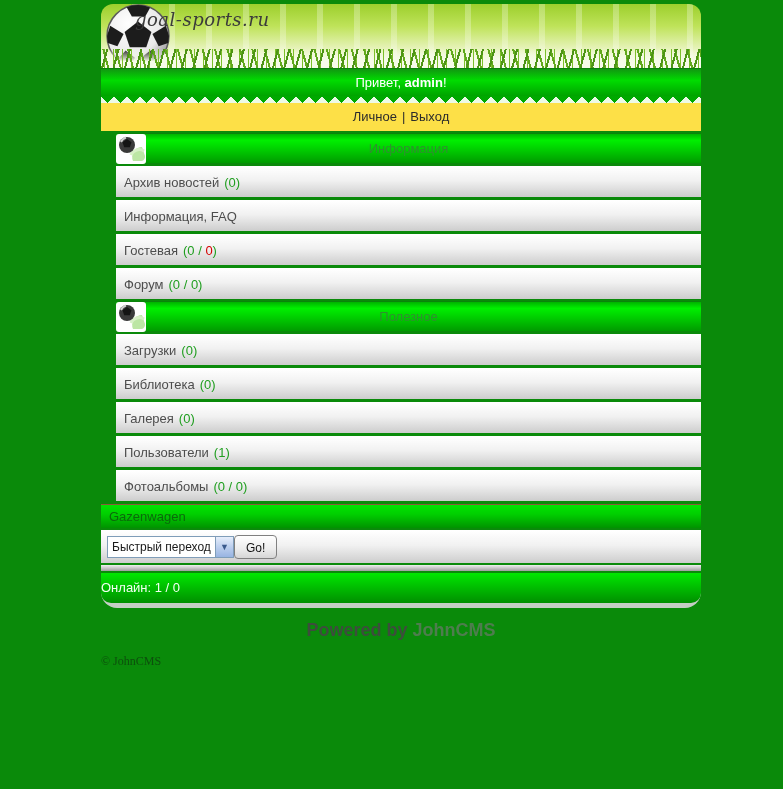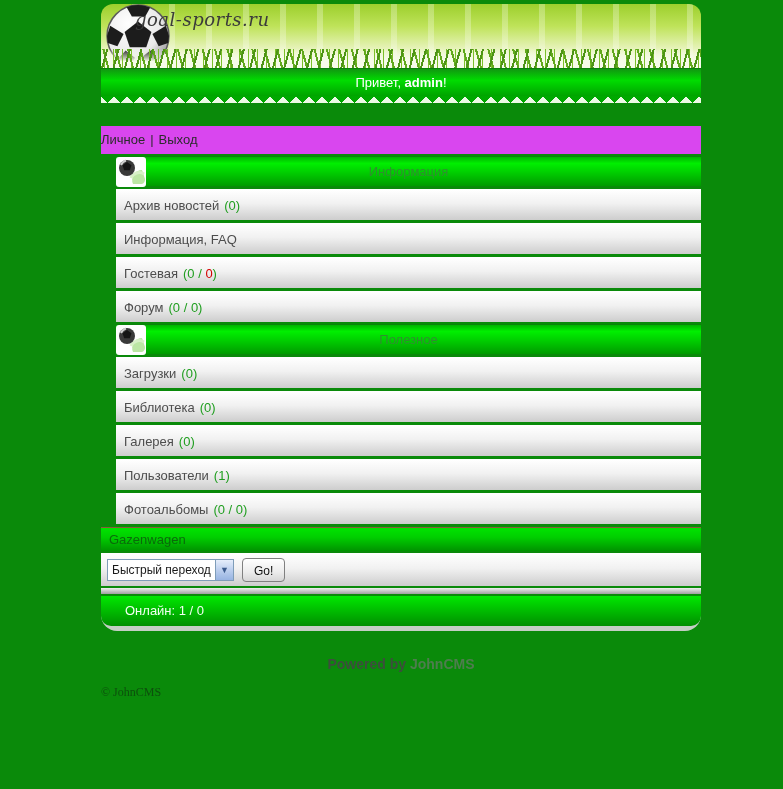--- a/index.html
+++ b/index.html
@@ -41,22 +41,22 @@
     border-top: 1px solid #0d7d0d;
     background: linear-gradient(180deg, #119711 0%, #00dc00 42%, #00a300 100%);
   }
   .greeting-bar b { font-weight: bold; }
   .zigzag {
     height: 7px; background-color: #edfae6;
     background-image: conic-gradient(from -45deg at 50% 100%, #00a800 0 90deg, transparent 90deg);
     background-size: 13px 7px; background-repeat: repeat-x;
   }
   .user-nav {
-    height: 28px; line-height: 28px; text-align: left;
-    background: #d946ef; color: #2b2b2b; margin-top: 23px;
+    height: 28px; line-height: 28px; text-align: center;
+    background: #fde047; color: #2b2b2b;
   }
   .user-nav .sep { margin: 0 5px; }
   .user-nav .nav-link { cursor: pointer; }
 
   
   .section { margin-top: 2px; padding-left: 15px; }
   .section-header {
     margin-top: 1px; height: 30px; display: flex; align-items: center;
     border-top: 1px solid #0b830b;
     background: linear-gradient(180deg, #00b300 0%, #00ef00 22%, #00d400 48%, #009b00 100%);
@@ -71,21 +71,21 @@
   }
   .item-label { margin-right: 5px; }
 
   
   .gazen-bar {
     margin-top: 3px; height: 24px; line-height: 23px; padding-left: 8px;
     color: #0a6a0a; cursor: pointer; border-top: 1px solid #8a5a3a;
     background: linear-gradient(180deg, #00e400 0%, #00cf00 40%, #009300 100%);
   }
   .quicknav-row {
-    margin-top: 2px; height: 33px; display: flex; align-items: center; gap: 8px;
+    margin-top: 2px; height: 33px; display: flex; align-items: center; 
     padding-left: 6px;
     border-top: 1px solid #ffffff;
     background: linear-gradient(180deg, #ffffff 0%, #f1f1f1 45%, #cdcdcd 100%);
   }
   .fake-select {
     display: inline-flex; align-items: center; height: 22px;
     border: 1px solid #7f9db9; background: #ffffff; cursor: pointer;
   }
   .fake-select .val { padding: 0 4px; font-size: 12px; color: #1a1a1a; white-space: nowrap; }
   .fake-select .arrow-box {
@@ -97,25 +97,25 @@
     height: 24px; padding: 5px 11px; font-size: 12px; color: #111; cursor: pointer;
     border: 1px solid #808080; border-radius: 4px;
     background: linear-gradient(180deg, #ffffff 0%, #ececec 60%, #d6d6d6 100%);
     font-family: "Liberation Sans", "DejaVu Sans", sans-serif;
   }
 
   
   .gray-strip { margin-top: 2px; height: 6px; background: linear-gradient(180deg, #efefef, #9f9f9f); }
   .online-wrap { margin-top: 2px; background: #c4cec4; border-radius: 0 0 16px 16px; padding-bottom: 5px; }
   .online-bar {
-    height: 30px; line-height: 29px; padding-left: 24px; color: #f2fff2; cursor: pointer;
+    height: 30px; line-height: 29px; padding-left: 0; color: #f2fff2; cursor: pointer;
     border-radius: 0 0 10px 10px;
     background: linear-gradient(180deg, #00e800 0%, #00c400 40%, #008f00 100%);
   }
-  .powered { text-align: center; margin-top: 25px; font-weight: bold; font-size: 14px; }
+  .powered { text-align: center; margin-top: 12px; font-weight: bold; font-size: 18px; }
   .powered .pref { color: #3d4d3d; }
   .powered .brand { color: #4e7d4e; cursor: pointer; }
   .copyright { text-align: left; margin-top: 13px; font-size: 12px; color: #0d4f0d; font-family: Liberation Serif, serif; }
 </style>
 </head>
 <body>
 
 <div class="page">
 
   <div class="banner">

